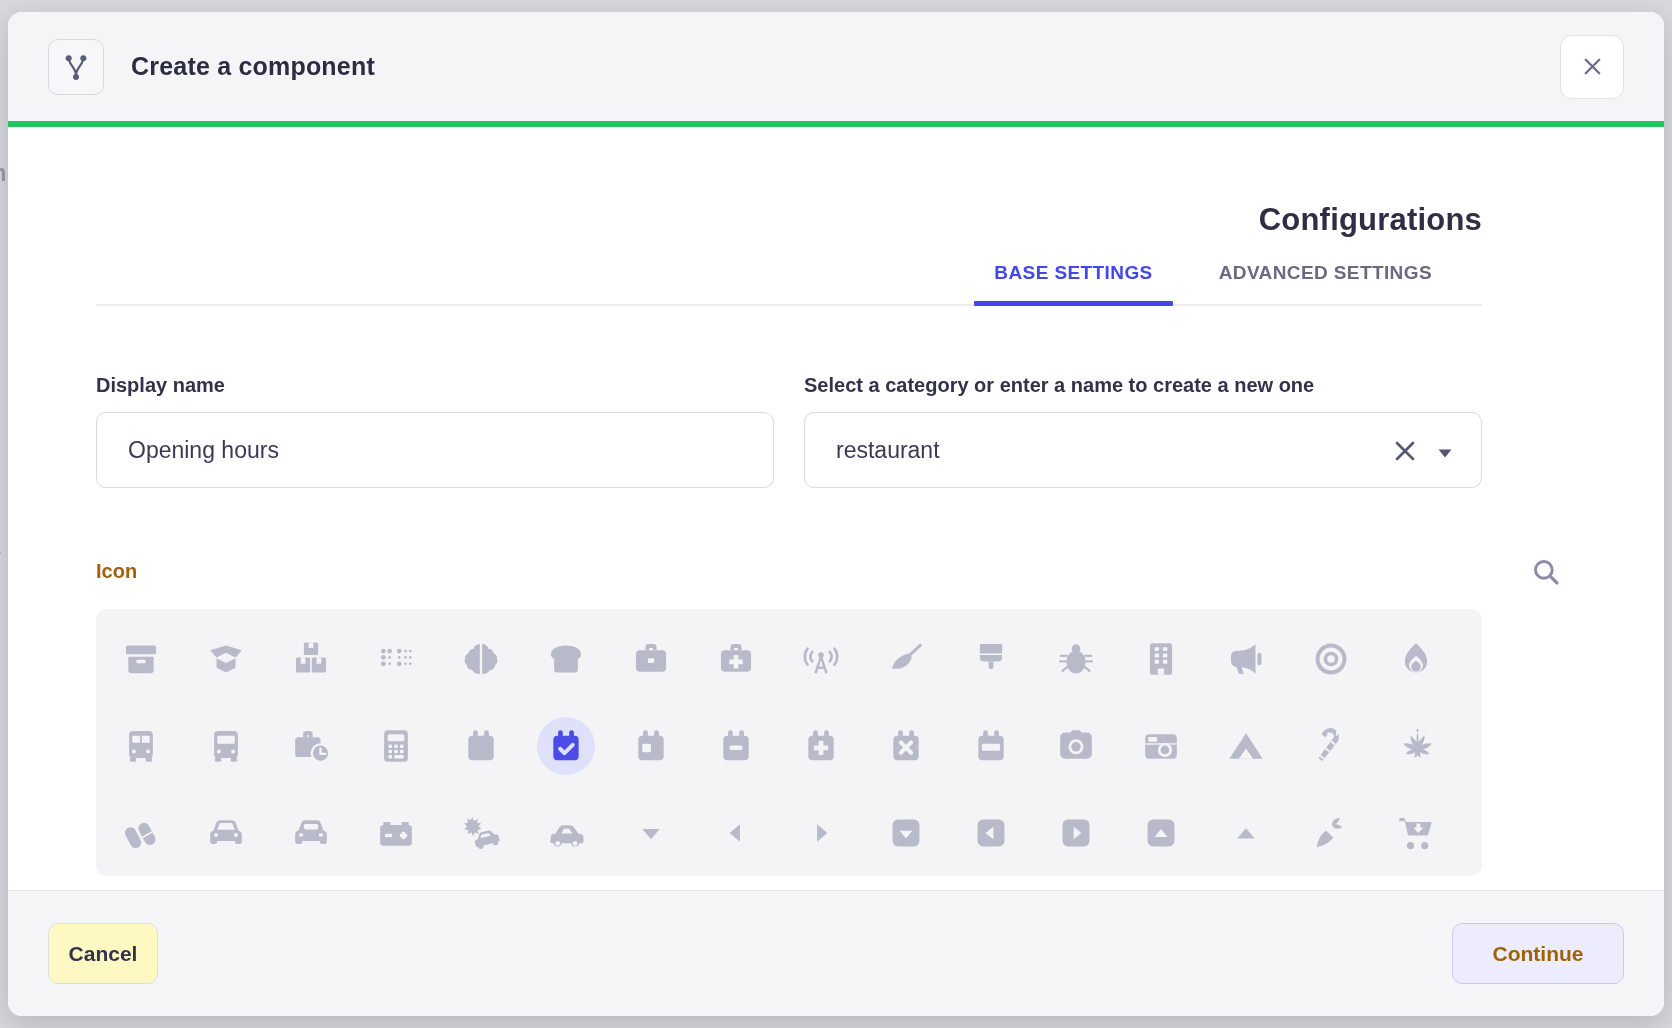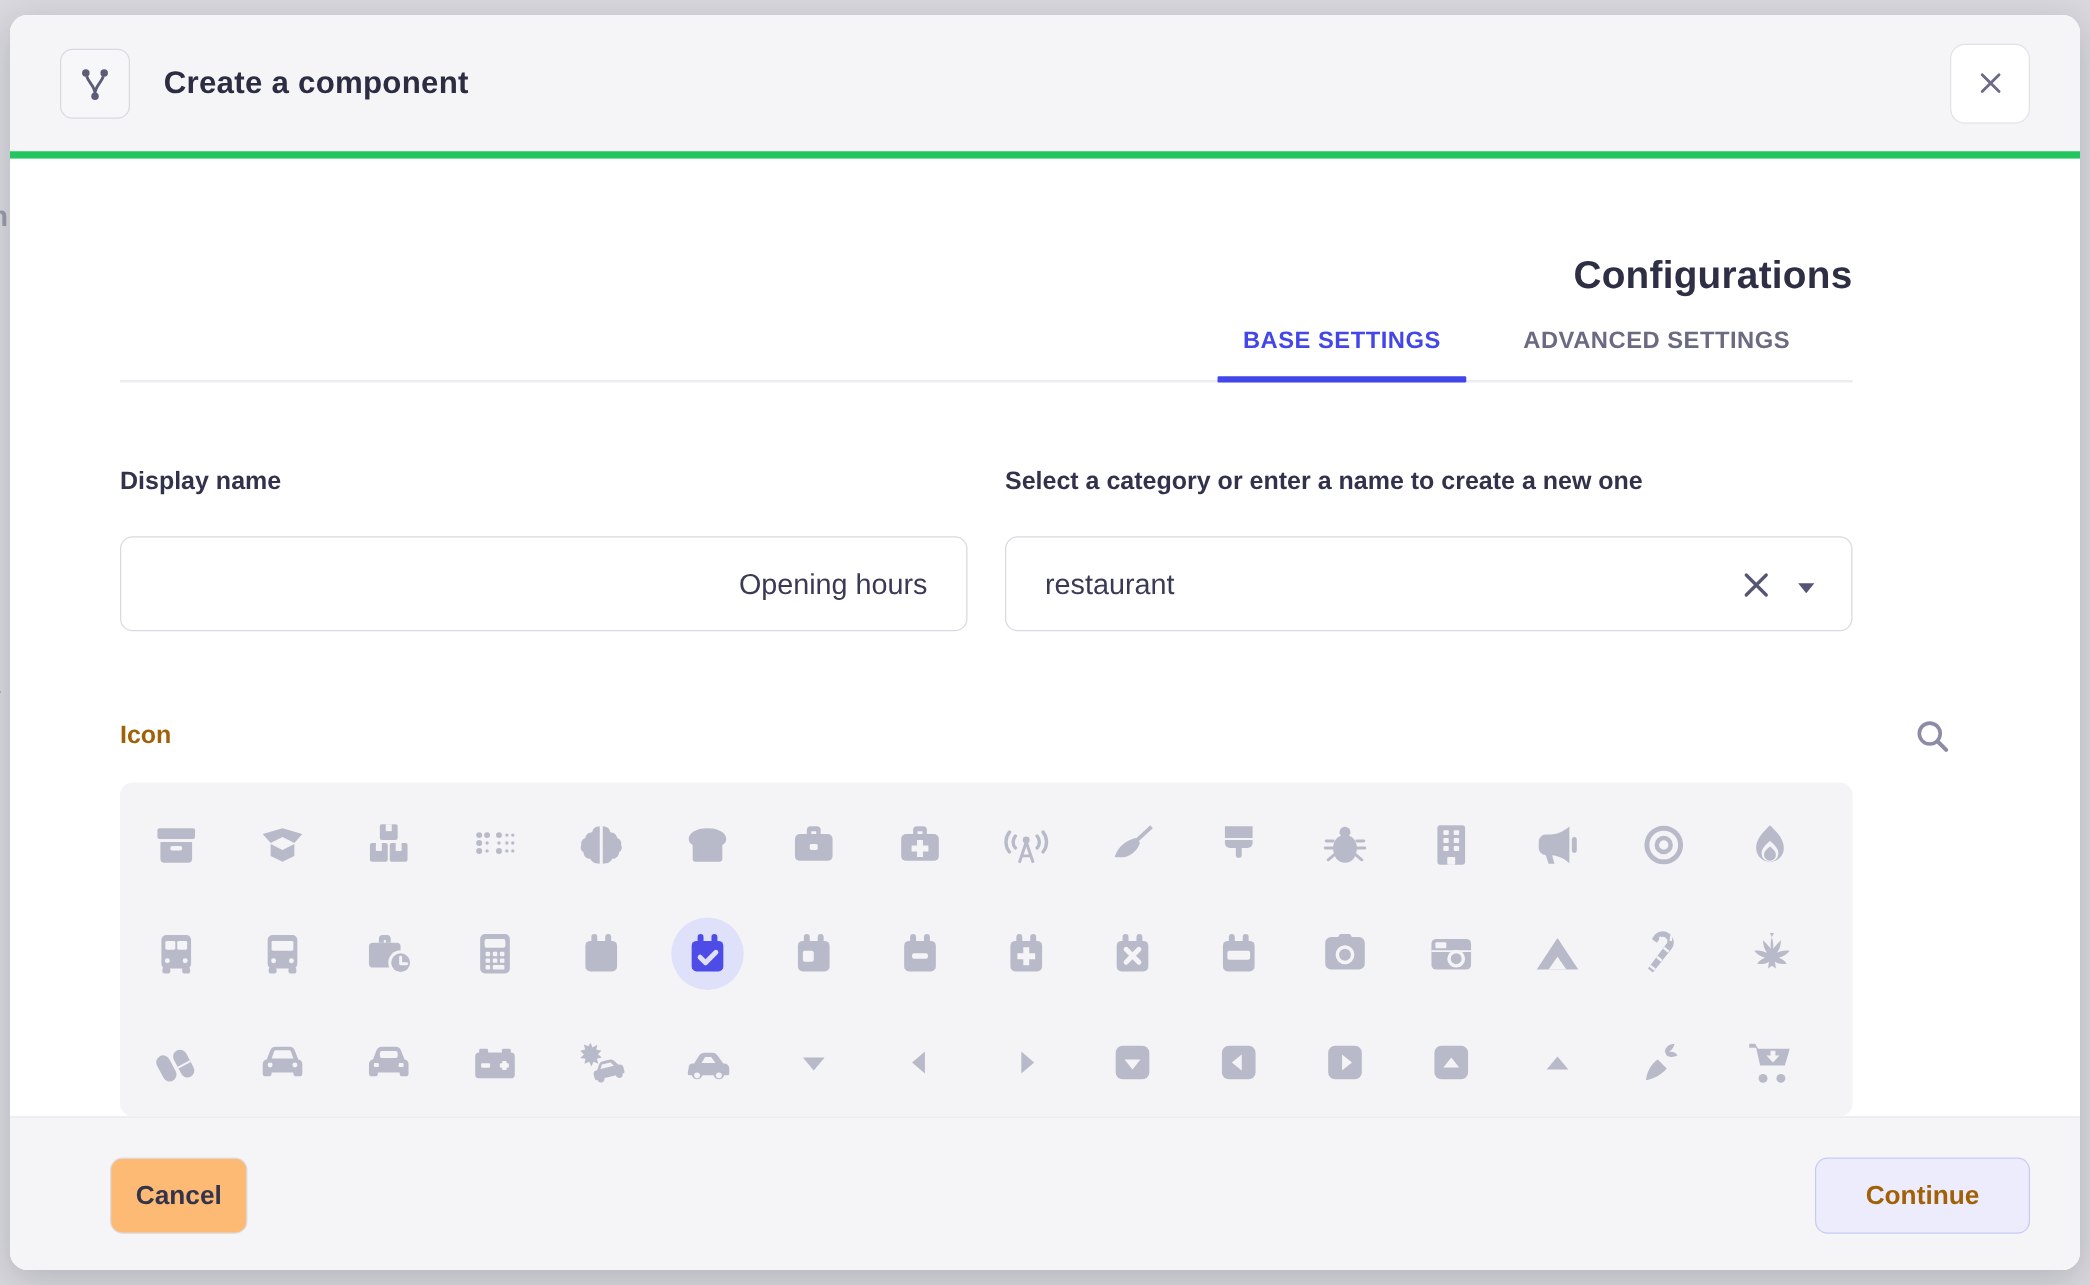--- a/index.html
+++ b/index.html
@@ -30,26 +30,26 @@
               border-bottom:2px solid #ececf1;flex-direction:column; }
   .page-h1 { font-size:31px; font-weight:bold; color:#2e2e45; padding-bottom:24px; letter-spacing:.2px; }
   .tabs { display:flex; gap:26px; margin-right:30px; }
   .tab { position:relative; padding:0 20px 20px 20px; font-size:19px; font-weight:bold;
          letter-spacing:.4px; color:#6a6a82; cursor:pointer; white-space:nowrap; }
   .tab.active { color:#4347e8; }
   .tab.active::after { content:""; position:absolute; left:0; right:0; bottom:-2px; height:5px;
                        background:#4347e8; border-radius:1px; }
 
   .fields { display:grid; grid-template-columns:1fr 1fr; column-gap:30px; margin-top:68px; }
-  .field-label { font-size:20px; font-weight:bold; color:#32324c; margin-bottom:32px; }
+  .field-label { font-size:20px; font-weight:bold; color:#32324c; margin-bottom:15px; }
   .tin { position:relative; }
   .tin input { width:100%; height:76px; border:1.5px solid #d9d9e1; border-radius:10px;
                font-size:23px; color:#3a3a55; padding:0 100px 0 31px; background:#fff;
                font-family:"Liberation Sans","DejaVu Sans",sans-serif; outline:none; }
-  .tin input.plain { padding-right:31px;text-align:right; }
+  .tin input.plain { padding-right:31px; }
   .sel-clear { position:absolute; right:64px; top:26px; width:26px; height:26px; cursor:pointer; color:#555574; }
   .sel-caret { position:absolute; right:26px; top:30px; width:22px; height:22px; cursor:pointer; color:#555574; }
 
   .icon-head { margin-top:72px; position:relative; }
   .icon-label { font-size:20px; font-weight:bold; color:#a16207; }
   .search-ic { position:absolute; right:-80px; top:-4px; width:32px; height:32px; cursor:pointer; }
 
   .panel { margin-top:26px; background:#f4f4f6; border-radius:10px; height:267px;
            display:grid; grid-template-columns:repeat(16,85px); grid-auto-rows:87px;
            align-items:center; justify-items:center; padding:6px 0 0 2px; }
@@ -58,21 +58,21 @@
   .cell .bubble { width:58px; height:58px; border-radius:50%; display:flex; align-items:center; justify-content:center; }
   .cell.selected { --cut:#dfe1fb; color:#4d4ce6; }
   .cell.selected .bubble { background:#dfe1fb; }
   .cell svg { display:block; }
 
   
   .m-footer { flex:0 0 126px; background:#f5f5f7; border-top:1px solid #e6e6ec;
               display:flex; align-items:center; justify-content:space-between; padding:0 40px; }
   .btn { height:61px; border-radius:10px; font-size:21px; font-weight:bold; cursor:pointer;
          font-family:"Liberation Sans","DejaVu Sans",sans-serif; }
-  .btn-cancel { width:110px; background:#fdba74; border:1.5px solid #dcdce3; color:#33334b;margin-left:40px; }
+  .btn-cancel { width:110px; background:#fef9c3; border:1.5px solid #dcdce3; color:#33334b; }
   .btn-continue { width:172px; background:#ececfc; border:1.5px solid #c9caf4; color:#a16207; }
 </style>
 </head>
 <body>
 
 <div class="bg-strip">
   <span style="top:160px">m</span>
 
   <span style="top:548px">Y</span>
     <span style="top:612px">n</span>

